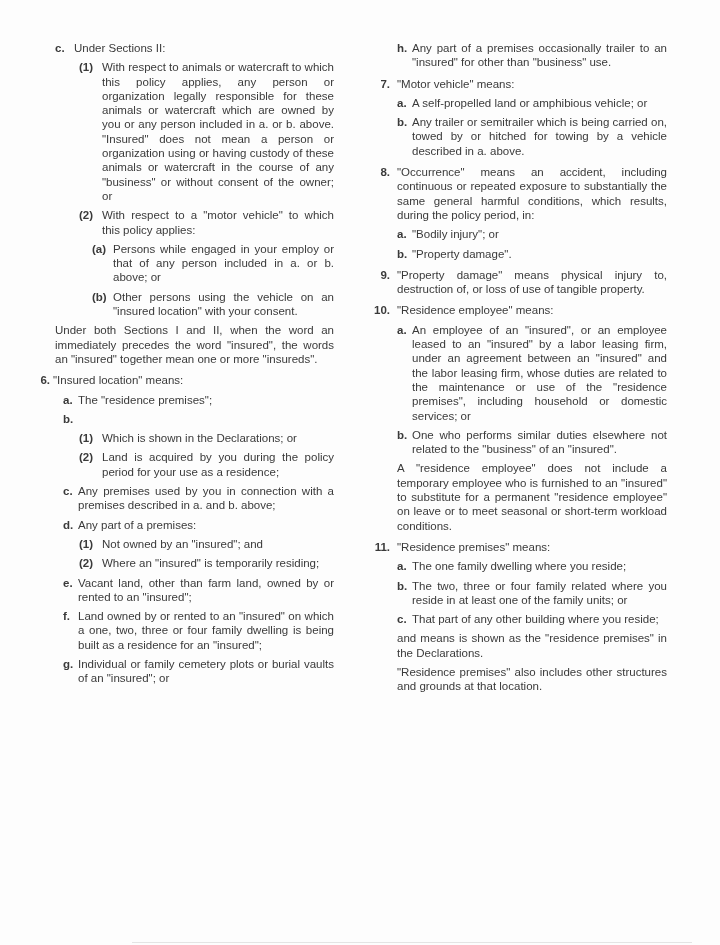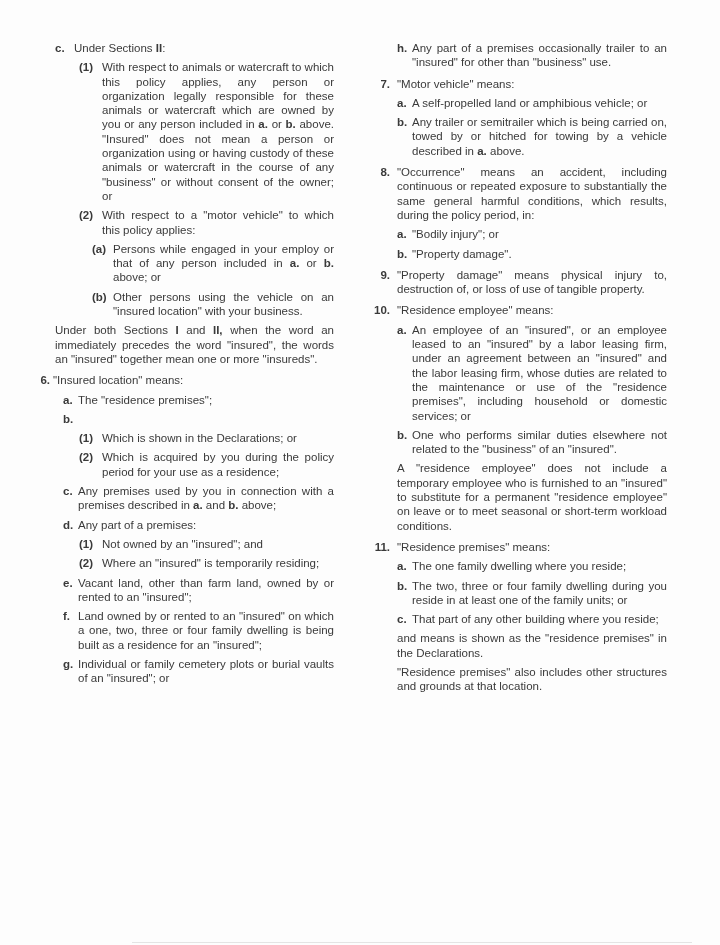--- a/index.html
+++ b/index.html
@@ -18,21 +18,21 @@
   #col-left{left:37px;width:297px;}
   #col-right{left:371px;width:296px;}
 
   .blk{display:flex;align-items:flex-start;margin-top:5px;box-sizing:border-box;}
   .blk:first-child{margin-top:0;}
   .blk.lv-num{margin-top:7px;}
   .blk:first-child.lv-num{margin-top:0;}
 
   .lbl{font-weight:bold;white-space:nowrap;box-sizing:border-box;}
   .txt{flex:1;text-align:justify;}
-  .txt .bseg{font-weight:bold;}
+  .txt .bseg{font-weight:normal;}
 
   
   .lv-num .lbl{flex:0 0 26px;text-align:right;padding-right:7px;}
   #col-left .lv-num .lbl{flex-basis:16px;padding-right:3px;}
 
   
   .lv-let{padding-left:26px;}
   .lv-let .lbl{flex:0 0 15px;}
 
   
@@ -69,21 +69,21 @@
       <div class="blk lv-p1">
         <span class="lbl">(2)</span>
         <div class="txt"><span>With respect to a "motor vehicle" to which this policy applies:</span></div>
       </div>
       <div class="blk lv-p2">
         <span class="lbl">(a)</span>
         <div class="txt"><span>Persons while engaged in your employ or that of any person included in </span><span class="bseg">a.</span><span> or </span><span class="bseg">b.</span><span> above; or</span></div>
       </div>
       <div class="blk lv-p2">
         <span class="lbl">(b)</span>
-        <div class="txt"><span>Other persons using the vehicle on an "insured location" with your business.</span></div>
+        <div class="txt"><span>Other persons using the vehicle on an "insured location" with your consent.</span></div>
       </div>
       <div class="blk para-c5">
         <div class="txt"><span>Under both Sections </span><span class="bseg">I</span><span> and </span><span class="bseg">II,</span><span> when the word an immediately precedes the word "insured", the words an "insured" together mean one or more "insureds".</span></div>
       </div>
       <div class="blk lv-num">
         <span class="lbl">6.</span>
         <div class="txt"><span>"Insured location" means:</span></div>
       </div>
       <div class="blk lv-let">
         <span class="lbl">a.</span>
@@ -91,21 +91,21 @@
       </div>
       <div class="blk lv-let">
         <span class="lbl">b.</span>
       </div>
       <div class="blk lv-p1">
         <span class="lbl">(1)</span>
         <div class="txt"><span>Which is shown in the Declarations; or</span></div>
       </div>
       <div class="blk lv-p1">
         <span class="lbl">(2)</span>
-        <div class="txt"><span>Which is acquired by you during the policy period for your use as a residence;</span></div>
+        <div class="txt"><span>Land is acquired by you during the policy period for your use as a residence;</span></div>
       </div>
       <div class="blk lv-let">
         <span class="lbl">c.</span>
         <div class="txt"><span>Any premises used by you in connection with a premises described in </span><span class="bseg">a.</span><span> and </span><span class="bseg">b.</span><span> above;</span></div>
       </div>
       <div class="blk lv-let">
         <span class="lbl">d.</span>
         <div class="txt"><span>Any part of a premises:</span></div>
       </div>
       <div class="blk lv-p1">
@@ -180,21 +180,21 @@
       <div class="blk lv-num">
         <span class="lbl">11.</span>
         <div class="txt"><span>"Residence premises" means:</span></div>
       </div>
       <div class="blk lv-let">
         <span class="lbl">a.</span>
         <div class="txt"><span>The one family dwelling where you reside;</span></div>
       </div>
       <div class="blk lv-let">
         <span class="lbl">b.</span>
-        <div class="txt"><span>The two, three or four family dwelling during you reside in at least one of the family units; or</span></div>
+        <div class="txt"><span>The two, three or four family related where you reside in at least one of the family units; or</span></div>
       </div>
       <div class="blk lv-let">
         <span class="lbl">c.</span>
         <div class="txt"><span>That part of any other building where you reside;</span></div>
       </div>
       <div class="blk para-num">
         <div class="txt"><span>and means is shown as the "residence premises" in the Declarations.</span></div>
       </div>
       <div class="blk para-num">
         <div class="txt"><span>"Residence premises" also includes other structures and grounds at that location.</span></div>

